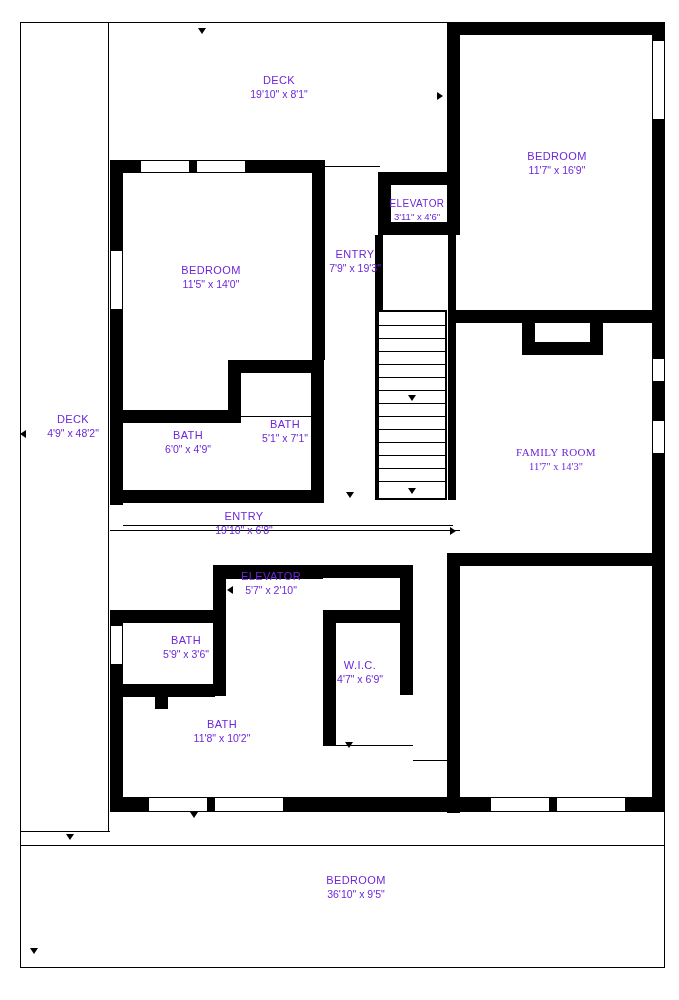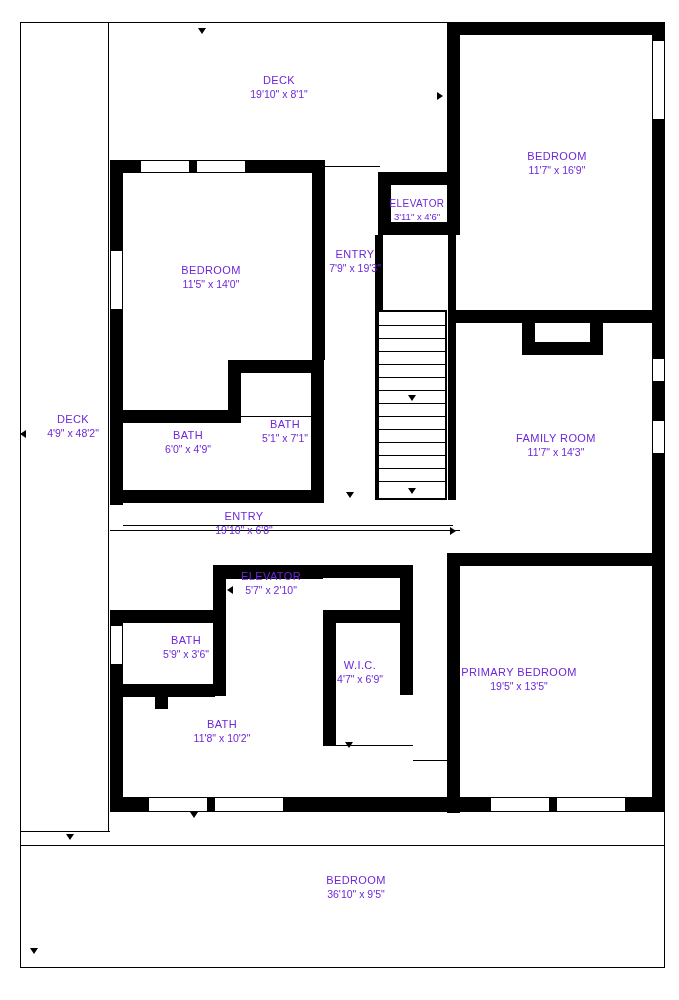--- a/index.html
+++ b/index.html
@@ -230,44 +230,40 @@
     <span class="dim">4'9" x 48'2"</span>
   </div>
   <div class="label" style="left:285px; top:418px;">
     <span class="name">BATH</span>
     <span class="dim">5'1" x 7'1"</span>
   </div>
   <div class="label" style="left:188px; top:429px;">
     <span class="name">BATH</span>
     <span class="dim">6'0" x 4'9"</span>
   </div>
-  <div class="label" style="left:556px; top:432px;">
+  <div class="label" style="left:556px; top:446px;font-family:Liberation Serif, serif;">
     <span class="name">FAMILY ROOM</span>
     <span class="dim">11'7" x 14'3"</span>
   </div>
   <div class="label" style="left:244px; top:510px;">
     <span class="name">ENTRY</span>
     <span class="dim">19'10" x 6'8"</span>
   </div>
   <div class="label" style="left:271px; top:570px;">
     <span class="name">ELEVATOR</span>
     <span class="dim">5'7" x 2'10"</span>
   </div>
   <div class="label" style="left:186px; top:634px;">
     <span class="name">BATH</span>
     <span class="dim">5'9" x 3'6"</span>
   </div>
   <div class="label" style="left:360px; top:659px;">
     <span class="name">W.I.C.</span>
     <span class="dim">4'7" x 6'9"</span>
   </div>
-  <div class="label" style="left:519px; top:666px;">
-    <span class="name">PRIMARY BEDROOM</span>
-    <span class="dim">19'5" x 13'5"</span>
-  </div>
   <div class="label" style="left:222px; top:718px;">
     <span class="name">BATH</span>
     <span class="dim">11'8" x 10'2"</span>
   </div>
   <div class="label" style="left:356px; top:874px;">
     <span class="name">BEDROOM</span>
     <span class="dim">36'10" x 9'5"</span>
   </div>
 
 </div>

